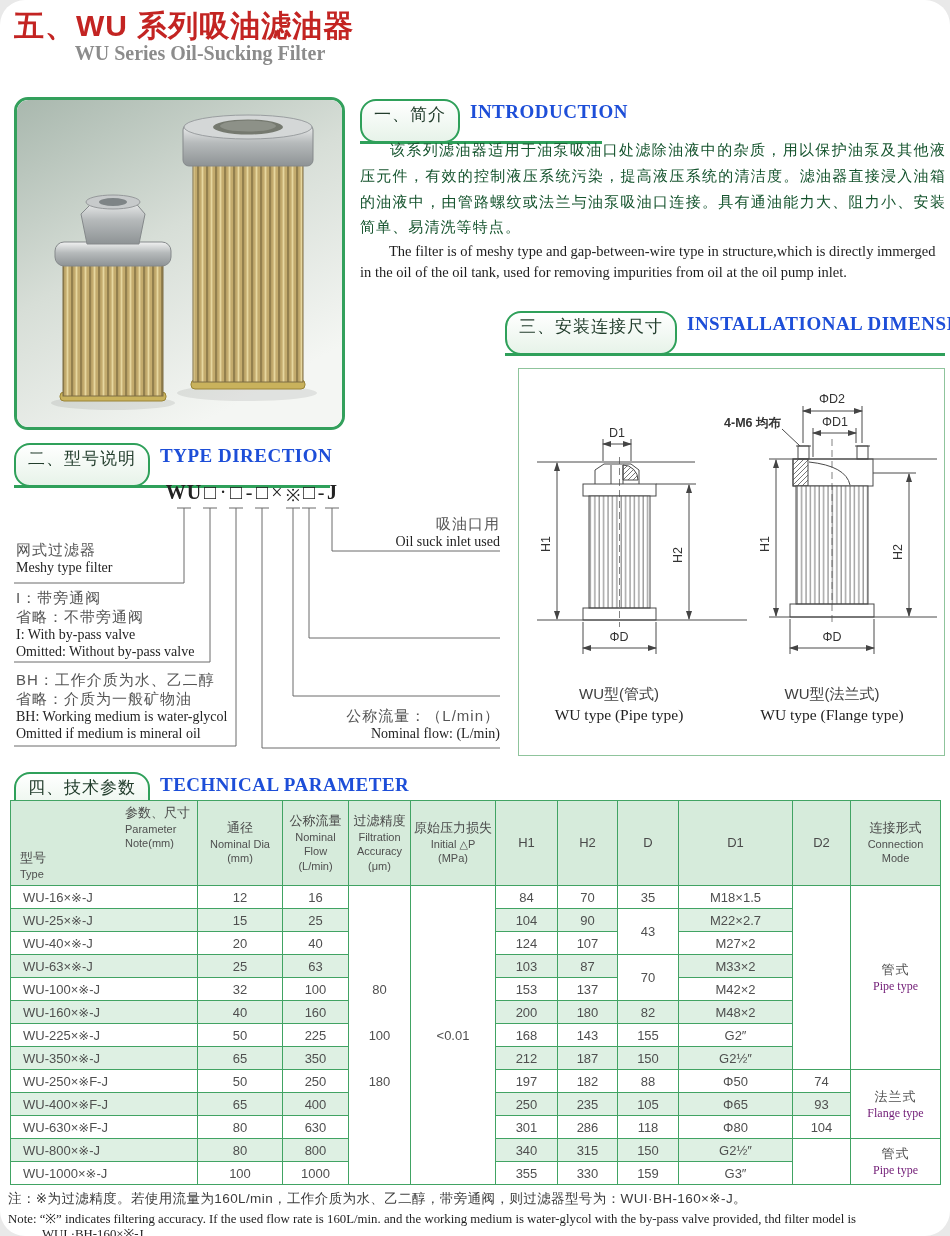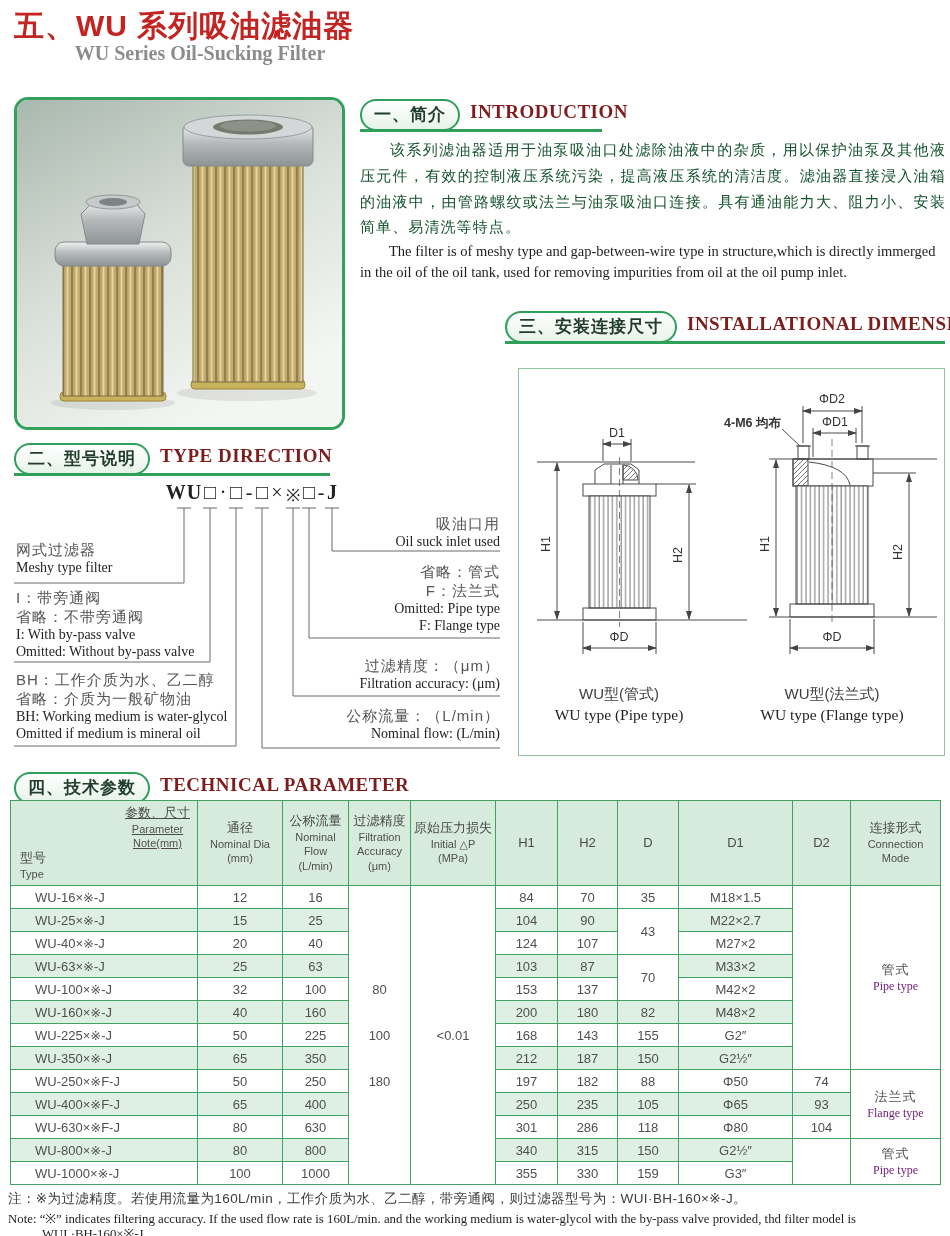--- a/index.html
+++ b/index.html
@@ -1,28 +1,28 @@
 <!DOCTYPE html>
 <html><head>
 <meta charset="utf-8">
 <style>
   html,body{margin:0;padding:0;background:#e9e9e9;}
   .page{position:relative;width:950px;height:1236px;background:#fff;overflow:hidden;
-        font-family:"Liberation Sans","DejaVu Sans",sans-serif;}
+        font-family:"Liberation Sans","DejaVu Sans",sans-serif;border-radius:25px;}
   .abs{position:absolute;}
   
   #title-cn{left:14px;top:6px;font-size:30px;font-weight:bold;color:#c32422;letter-spacing:1px;}
   #title-en{left:55px;top:42px;width:290px;text-align:center;
             font-family:"Liberation Serif","DejaVu Serif",serif;font-weight:bold;font-size:20px;color:#8c8c8c;}
   
   .sec{position:absolute;border-bottom:3px solid #2fa05a;padding-bottom:2px;white-space:nowrap;}
   .pill{display:inline-block;border:2px solid #2fa05a;border-radius:16px;
-        background:linear-gradient(#ffffff,#e7f3e9);padding:2px 12px 3px;font-size:17px;font-weight:bold;
+        background:linear-gradient(#ffffff,#e7f3e9);padding:2px 12px 15px;font-size:17px;font-weight:normal;
         color:#223d2c;letter-spacing:1px;margin-bottom:-4px;}
-  .sec-en{font-family:"Liberation Serif","DejaVu Serif",serif;font-weight:bold;font-size:19px;color:#7f1d1d;
+  .sec-en{font-family:"Liberation Serif","DejaVu Serif",serif;font-weight:bold;font-size:19px;color:#1d4ed8;
           margin-left:10px;letter-spacing:.5px;vertical-align:2px;margin-top:16px;}
   #sec-intro{left:360px;top:99px;width:242px;}
   #sec-dim{left:505px;top:311px;width:440px;}
   #sec-type{left:14px;top:443px;width:316px;}
   #sec-tech{left:14px;top:772px;width:384px;}
   
   #intro-cn{left:360px;top:137px;width:586px;font-size:15px;line-height:1.72;letter-spacing:1.1px;
             color:#14532d;text-align:justify;text-indent:2em;}
   #intro-en{left:360px;top:241px;width:586px;font-family:"Liberation Serif","DejaVu Serif",serif;
             font-size:14.5px;line-height:1.45;color:#1d1d1d;text-indent:2em;}
@@ -49,31 +49,31 @@
   .tr{left:278px;width:222px;text-align:right;}
   #tl-0{top:540px;}#tl-1{top:588px;}#tl-2{top:670px;}
   #tr-0{top:514px;}#tr-1{top:562px;}#tr-2{top:656px;}#tr-3{top:706px;}
   
   #techtable{position:absolute;left:10px;top:800px;width:930px;border-collapse:collapse;table-layout:fixed;}
   #techtable th,#techtable td{border:1px solid #41a363;}
   #techtable th{background:#d6ebdb;font-weight:normal;color:#4a4a4a;font-size:13px;line-height:1.3;
                 height:80px;padding:2px;text-align:center;}
   #techtable th .en{font-size:11px;color:#4f4f4f;}
   #techtable td{height:22px;text-align:center;font-size:13px;color:#4f4f4f;padding:0;}
-  #techtable td.model{text-align:left;padding-left:24px;}
+  #techtable td.model{text-align:left;padding-left:12px;}
   #techtable tbody tr:nth-child(even) td{background:#def0e3;}
   #techtable td.m,#techtable td.fa-cell,#techtable td.conn{background:#fff !important;}
   td.conn .cn{font-size:13px;letter-spacing:1px;}
   td.conn .en{font-family:"Liberation Serif","DejaVu Serif",serif;font-size:12px;color:#701a75;}
   .fa-cell{position:relative;}
   .fa-v{position:absolute;left:0;width:100%;text-align:center;height:23px;line-height:23px;}
   .fa-v0{top:92px;}.fa-v1{top:138px;}.fa-v2{top:184px;}
   th.diag{position:relative;
     background:linear-gradient(to bottom right,transparent 49.55%,#41a363 49.55%,#41a363 50.45%,transparent 50.45%),#d6ebdb;}
-  .diag .tr-t{position:absolute;top:4px;right:7px;text-align:center;text-decoration:underline;}
+  .diag .tr-t{position:absolute;top:4px;right:7px;text-align:left;}
   .diag .bl-t{position:absolute;bottom:4px;left:9px;text-align:left;}
   th.conn-h{color:#9c5f5a;}
   
   #note-cn{left:8px;top:1190px;font-size:13.5px;color:#3c3c3c;letter-spacing:.4px;}
   #note-en1{left:8px;top:1209px;font-family:"Liberation Serif","DejaVu Serif",serif;font-size:12.8px;color:#232323;}
   #note-en2{left:42px;top:1224px;font-family:"Liberation Serif","DejaVu Serif",serif;font-size:12.8px;color:#232323;}
   svg text{font-family:"Liberation Sans","DejaVu Sans",sans-serif;}
   .cap-en{font-family:"Liberation Serif","DejaVu Serif",serif;}
 </style>
 </head>
@@ -195,30 +195,20 @@
   </div>
   <div class="tlabel tl" id="tl-2">
     <div class="cn">BH：工作介质为水、乙二醇</div>
     <div class="cn">省略：介质为一般矿物油</div>
     <div class="en">BH: Working medium is water-glycol</div>
     <div class="en">Omitted if medium is mineral oil</div>
   </div>
   <div class="tlabel tr" id="tr-0">
     <div class="cn">吸油口用</div>
     <div class="en">Oil suck inlet used</div>
-  </div>
-  <div class="tlabel tr" id="tr-1">
-    <div class="cn">省略：管式</div>
-    <div class="cn">F：法兰式</div>
-    <div class="en">Omitted: Pipe type</div>
-    <div class="en">F: Flange type</div>
-  </div>
-  <div class="tlabel tr" id="tr-2">
-    <div class="cn">过滤精度：（μm）</div>
-    <div class="en">Filtration accuracy: (μm)</div>
   </div>
   <div class="tlabel tr" id="tr-3">
     <div class="cn">公称流量：（L/min）</div>
     <div class="en">Nominal flow: (L/min)</div>
   </div>
 
   <div class="abs" id="drawbox">
     <svg width="425" height="386" viewBox="0 0 425 386">
       <defs>
         <marker id="a1" markerWidth="9" markerHeight="8" refX="8" refY="3" orient="auto">

